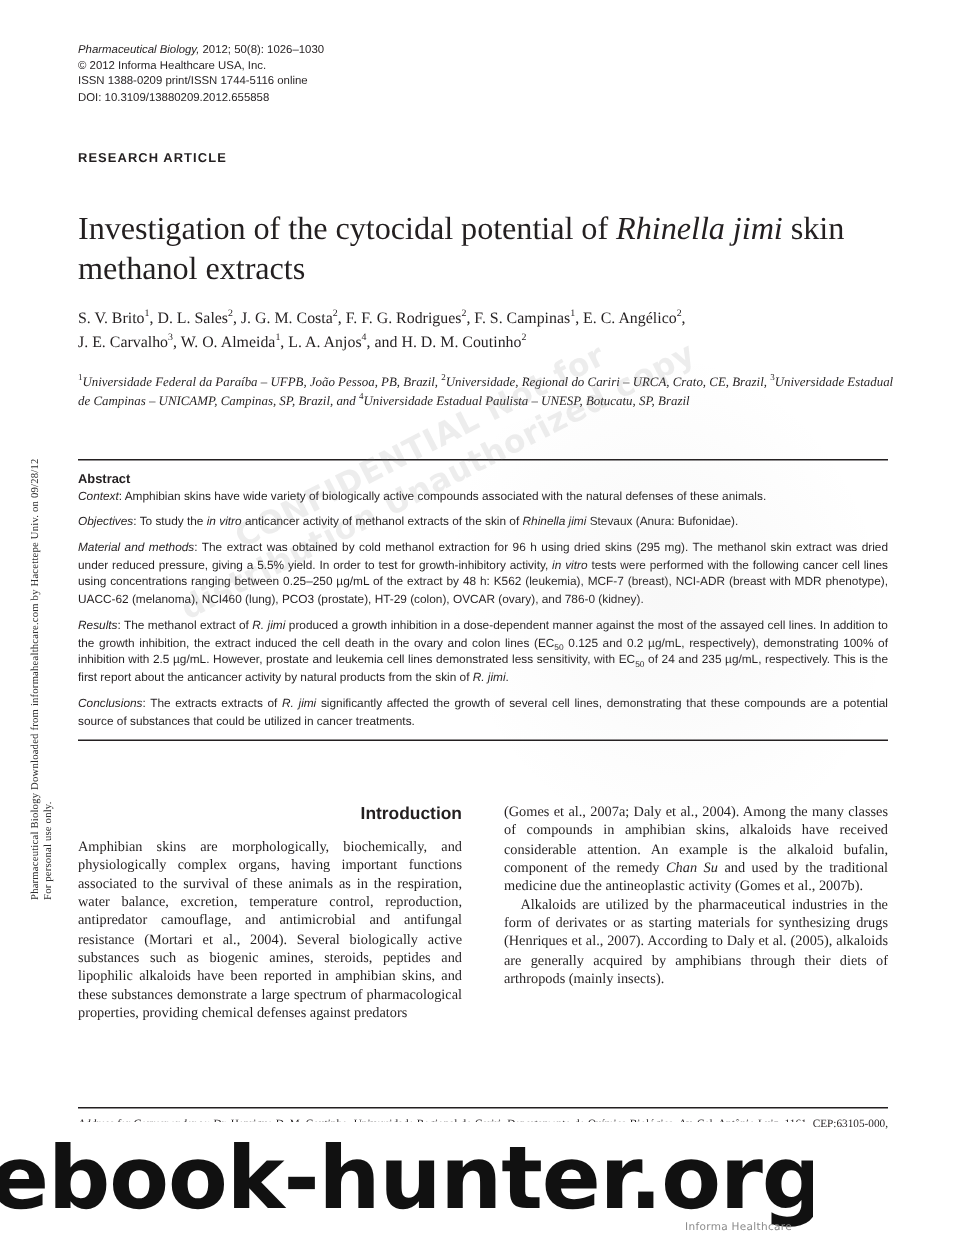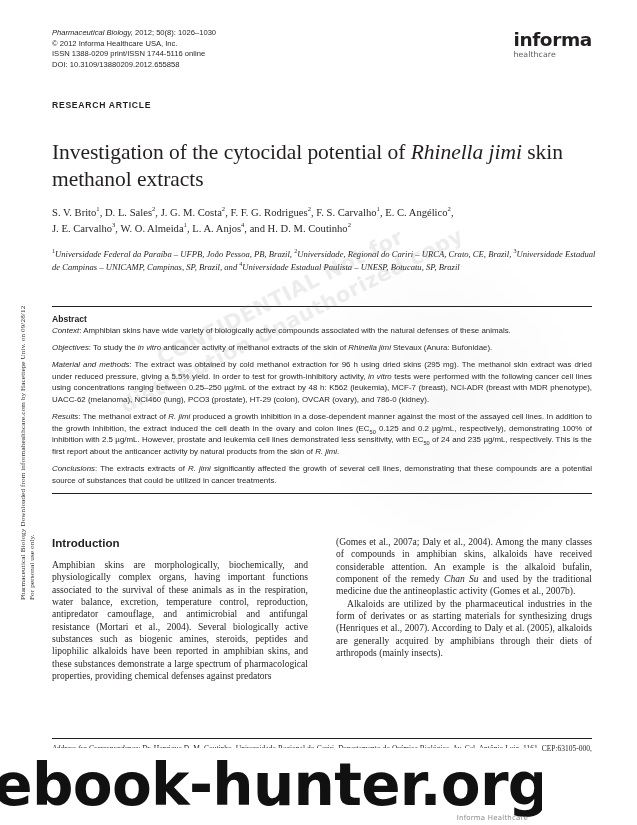--- a/index.html
+++ b/index.html
@@ -221,20 +221,21 @@
   #col-left { left: 0; }
   #col-right { left: 284px; }
 
   .section-head {
     font-family: "Liberation Sans", sans-serif;
     font-size: 11.6px;
     font-weight: 700;
     color: #231f20;
     margin: 0 0 9px 0;
     line-height: 14px;
+    text-align: right;
   }
   .body-p {
     font-family: "Liberation Serif", serif;
     font-size: 9.55px;
     line-height: 12.35px;
     text-align: justify;
     color: #231f20;
     margin: 0;
     hyphens: auto;
   }
@@ -369,32 +370,28 @@
     <div class="prov-line" id="prov-personal">For personal use only.</div>
   </div>
 
   <div id="masthead">
     <div id="journal-meta">
       <div><span class="cite-title">Pharmaceutical Biology,</span><span> 2012; 50(8): 1026–1030</span></div>
       <div>© 2012 Informa Healthcare USA, Inc.</div>
       <div>ISSN 1388-0209 print/ISSN 1744-5116 online</div>
       <div>DOI: 10.3109/13880209.2012.655858</div>
     </div>
-    <div id="publisher-logo">
-      <div class="brand">informa</div>
-      <div class="brand-sub">healthcare</div>
-    </div>
   </div>
 
   <div id="article-type">RESEARCH ARTICLE</div>
 
   <h1 id="article-title"><span>Investigation of the cytocidal potential of </span><span class="sp">Rhinella jimi</span><span> skin methanol extracts</span></h1>
 
   <div id="authors">
-    <span id="authors-line1"><span>S. V. Brito</span><sup>1</sup><span>, </span><span>D. L. Sales</span><sup>2</sup><span>, </span><span>J. G. M. Costa</span><sup>2</sup><span>, </span><span>F. F. G. Rodrigues</span><sup>2</sup><span>, </span><span>F. S. Carvalho</span><sup>1</sup><span>, </span><span>E. C. Angélico</span><sup>2</sup><span>,</span></span><br>
+    <span id="authors-line1"><span>S. V. Brito</span><sup>1</sup><span>, </span><span>D. L. Sales</span><sup>2</sup><span>, </span><span>J. G. M. Costa</span><sup>2</sup><span>, </span><span>F. F. G. Rodrigues</span><sup>2</sup><span>, </span><span>F. S. Campinas</span><sup>1</sup><span>, </span><span>E. C. Angélico</span><sup>2</sup><span>,</span></span><br>
     <span id="authors-line2"><span>J. E. Carvalho</span><sup>3</sup><span>, </span><span>W. O. Almeida</span><sup>1</sup><span>, </span><span>L. A. Anjos</span><sup>4</sup><span>, and </span><span>H. D. M. Coutinho</span><sup>2</sup></span>
   </div>
 
   <div id="affiliations"><sup>1</sup><span>Universidade Federal da Paraíba – UFPB, João Pessoa, PB, Brazil, </span><sup>2</sup><span>Universidade, Regional do Cariri – URCA, Crato, CE, Brazil, </span><sup>3</sup><span>Universidade Estadual de Campinas – UNICAMP, Campinas, SP, Brazil, and </span><sup>4</sup><span>Universidade Estadual Paulista – UNESP, Botucatu, SP, Brazil</span></div>
 
   <div id="abstract-box">
     <div class="ab-head">Abstract</div>
 
     <p><span class="lbl">Context</span><span>: Amphibian skins have wide variety of biologically active compounds associated with the natural defenses of these animals.</span></p>
 

